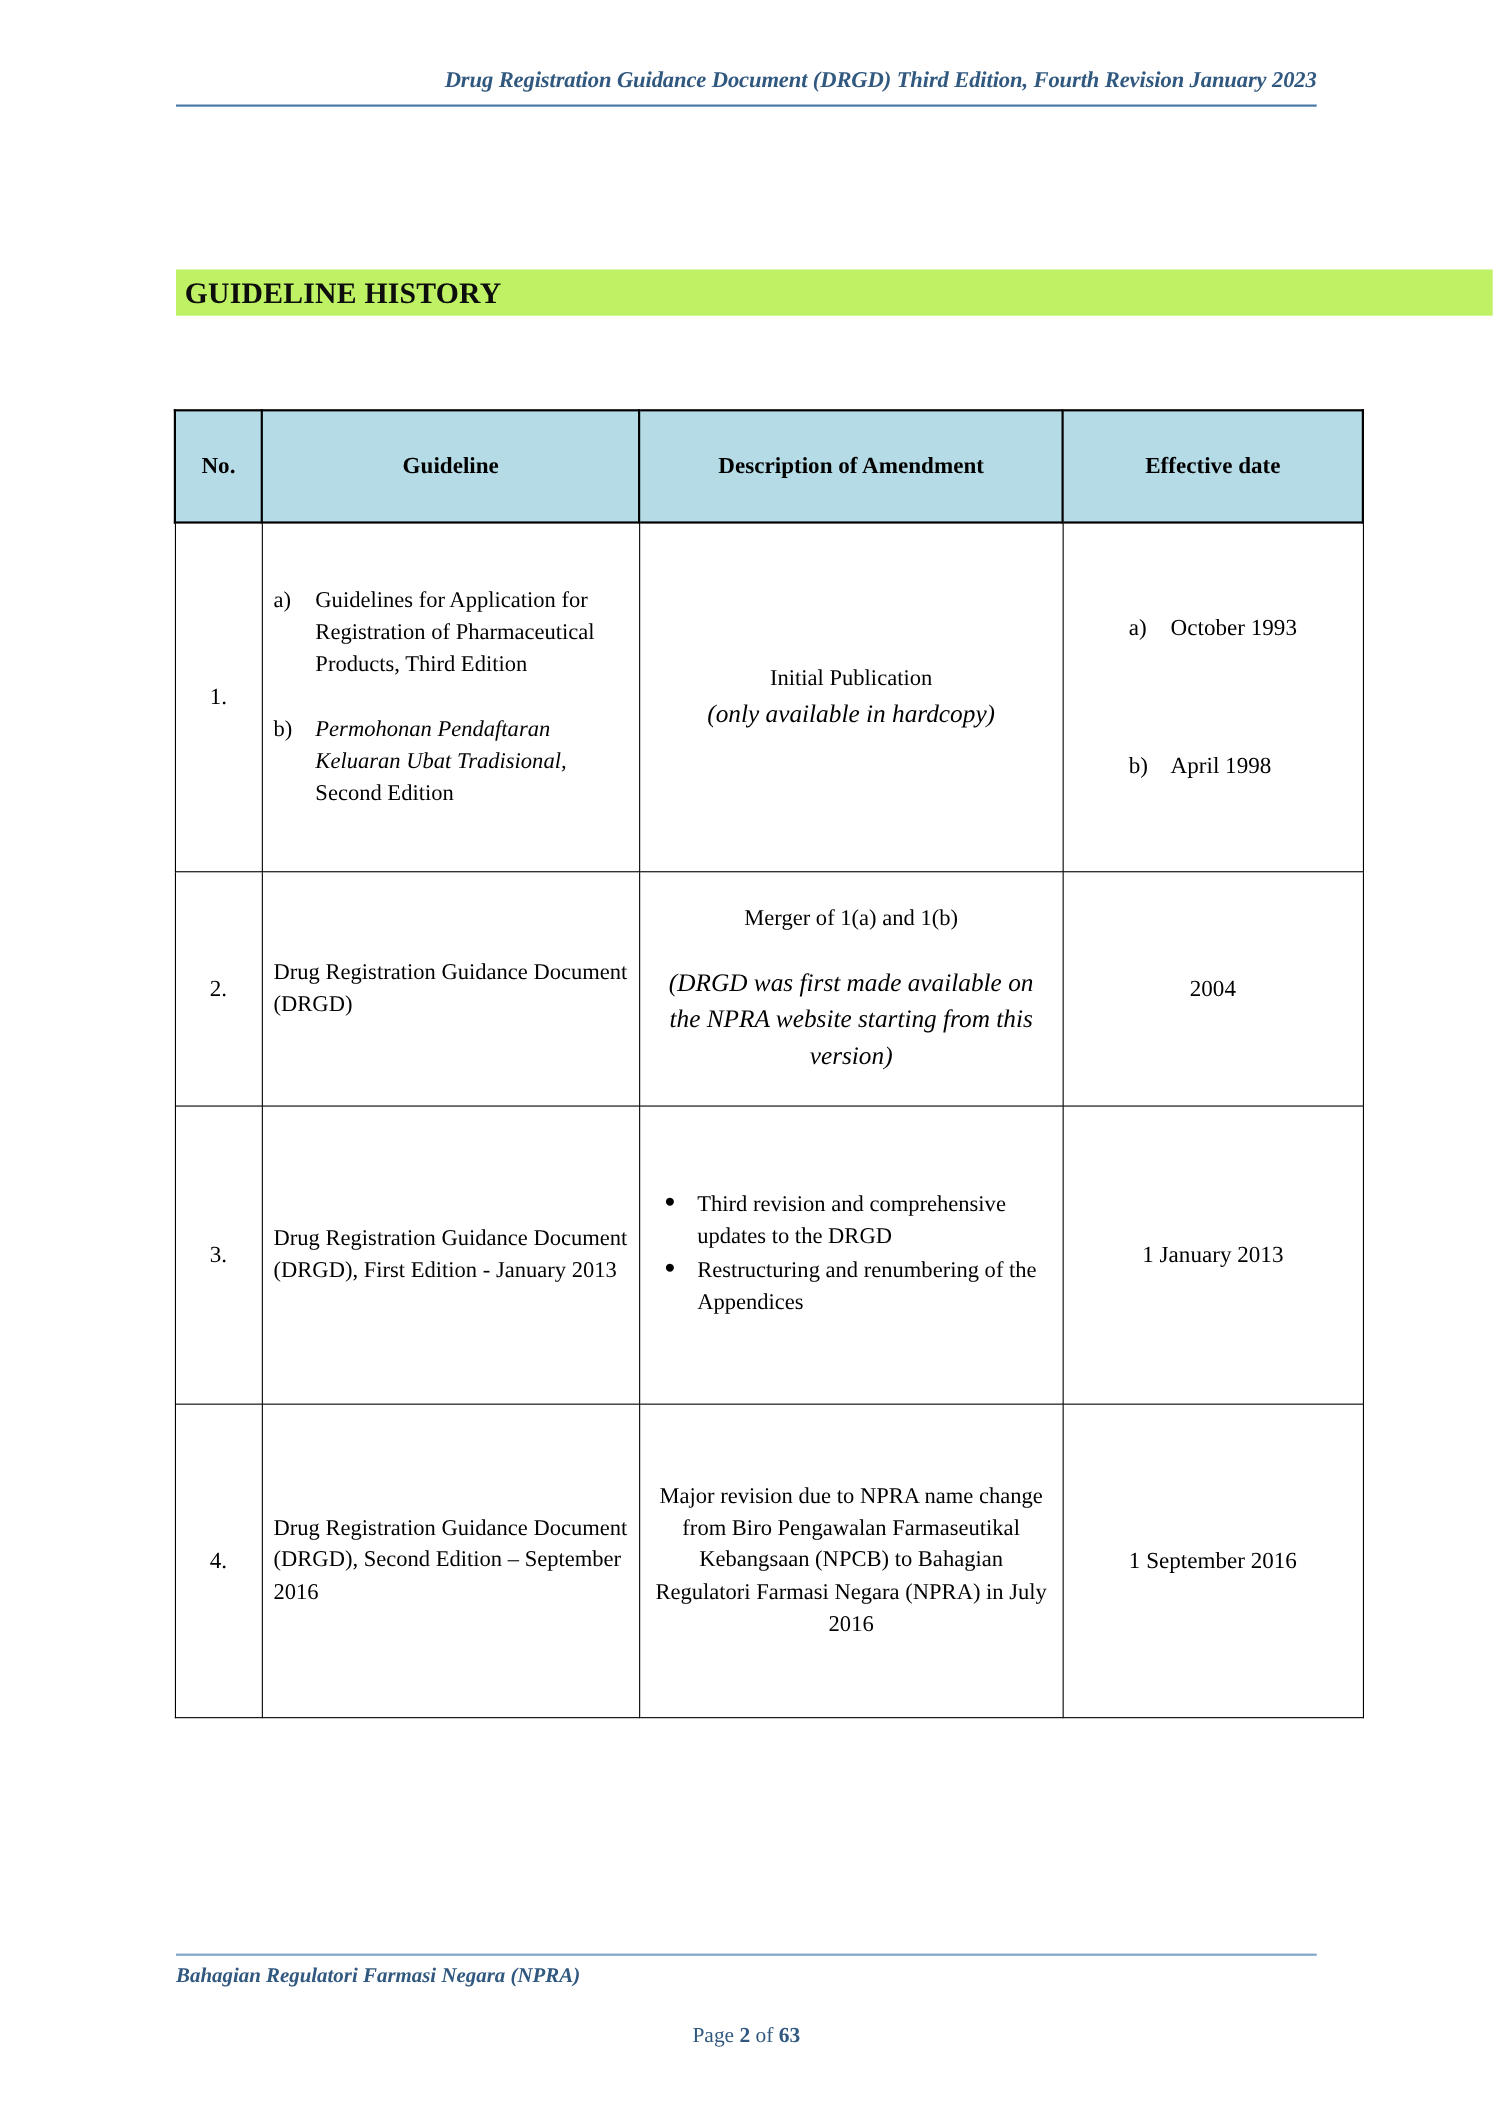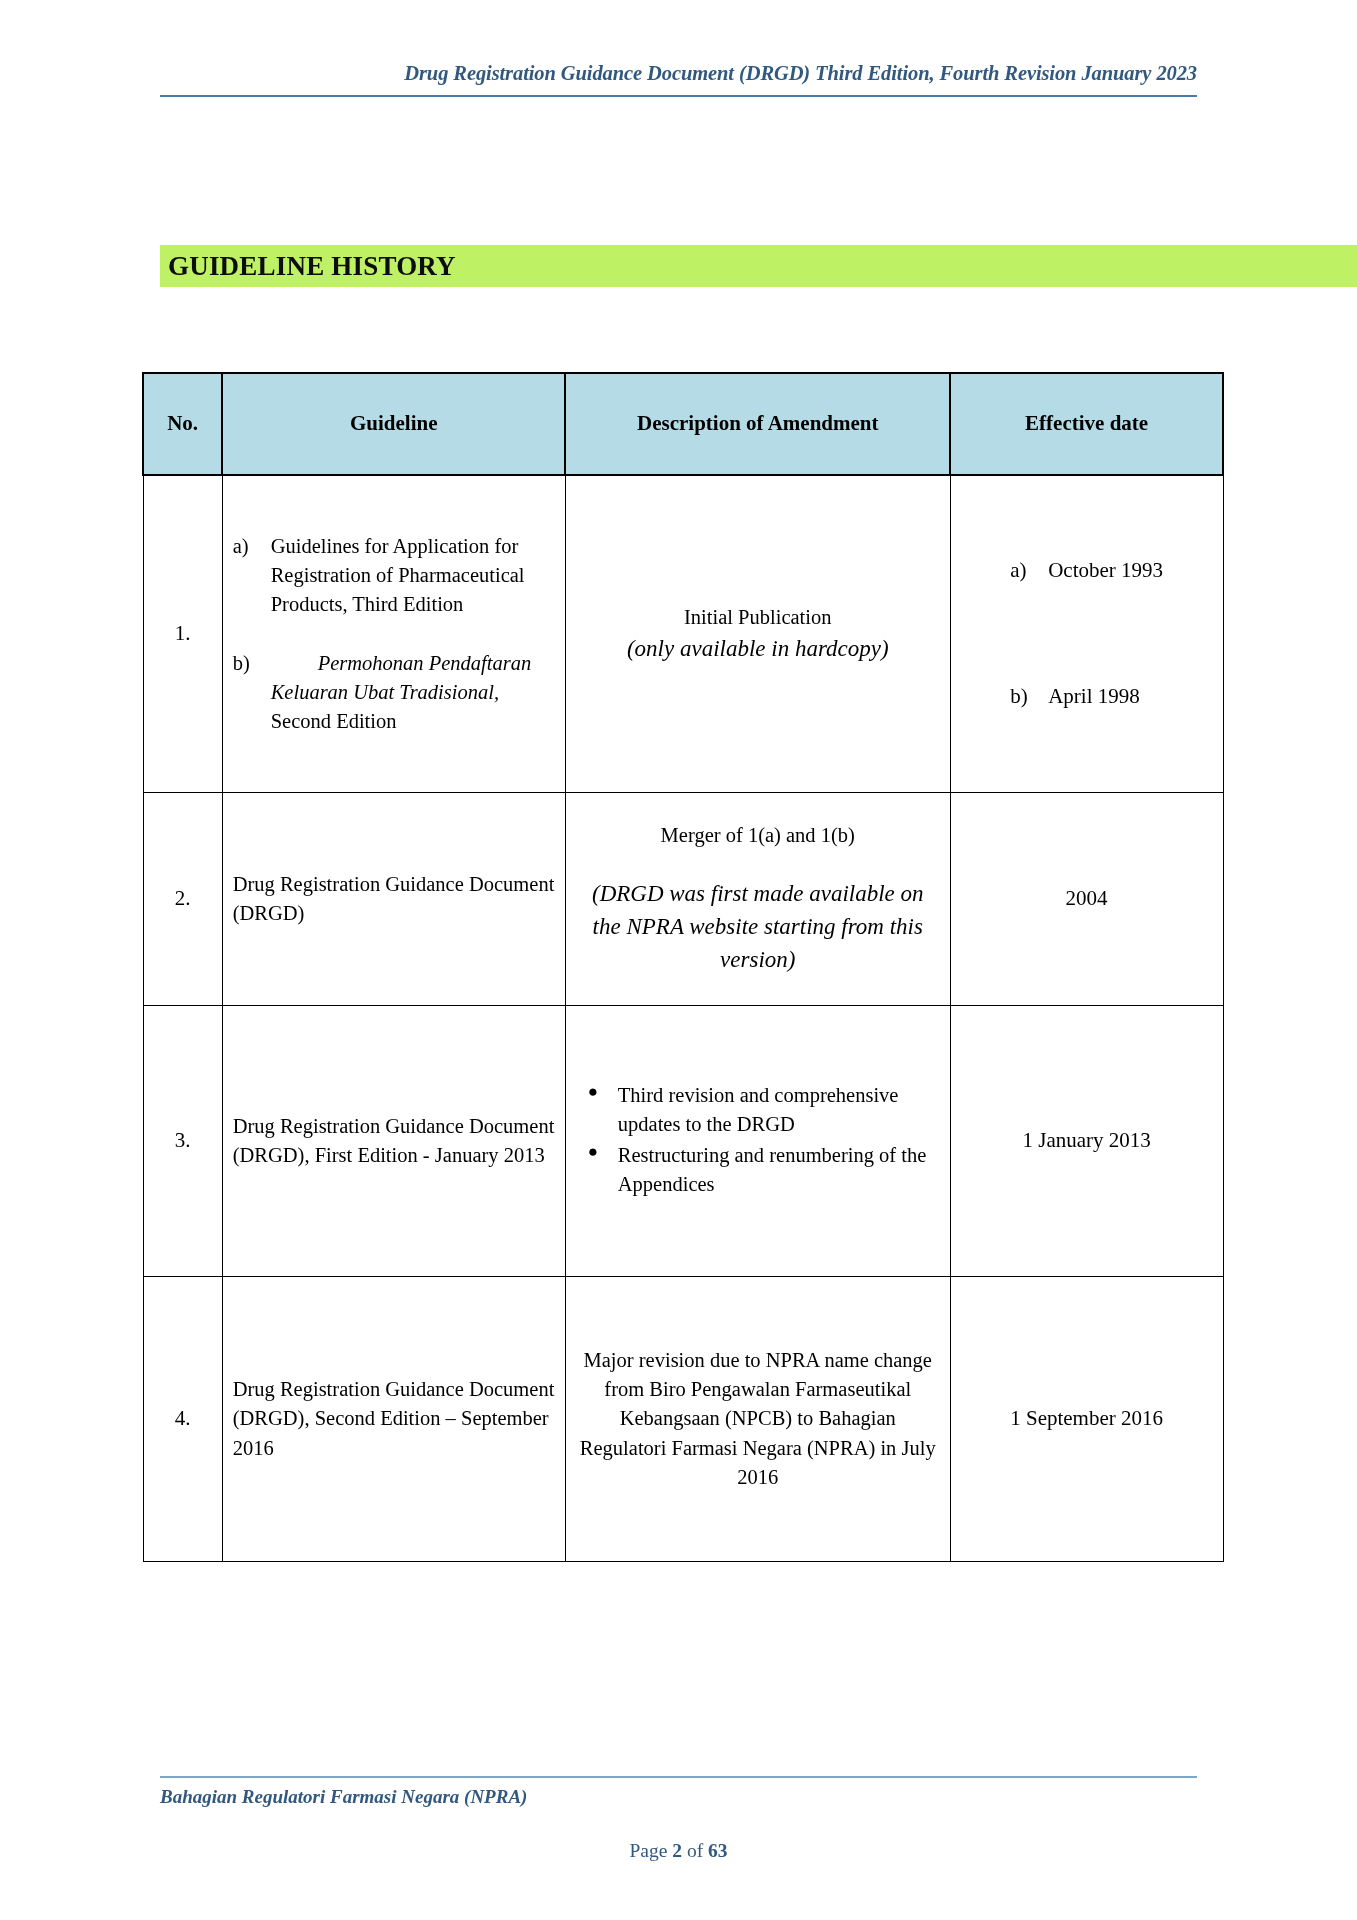--- a/index.html
+++ b/index.html
@@ -62,21 +62,21 @@
     font-family: "Liberation Serif", serif;
     font-weight: bold;
     font-size: 27px;
     color: #0d0d0d;
     letter-spacing: 0.2px;
   }
 
   
   .history-table {
     position: absolute;
-    left: 142px;
+    left: 158px;
     top: 372px;
     width: 1082px;
     border-collapse: collapse;
     table-layout: fixed;
   }
   .history-table td, .history-table th {
     border: 1.6px solid #000000;
     vertical-align: middle;
     padding: 8px 10px;
     font-size: 20.5px;
@@ -129,21 +129,21 @@
   }
   .eff-list > li {
     padding-left: 46px;
     text-align: left;
   }
   .eff-list { display: inline-block; text-align: left; }
 
   
   .eff-list > li.spaced-a { margin-bottom: 96px; }
 
-  .italic { font-style: italic; margin-left: 47px; }
+  .italic { font-style: italic; }
 
   
   ul.bullet-list {
     list-style: none;
     margin: 0;
     padding: 0;
     text-align: left;
   }
   ul.bullet-list > li {
     position: relative;

